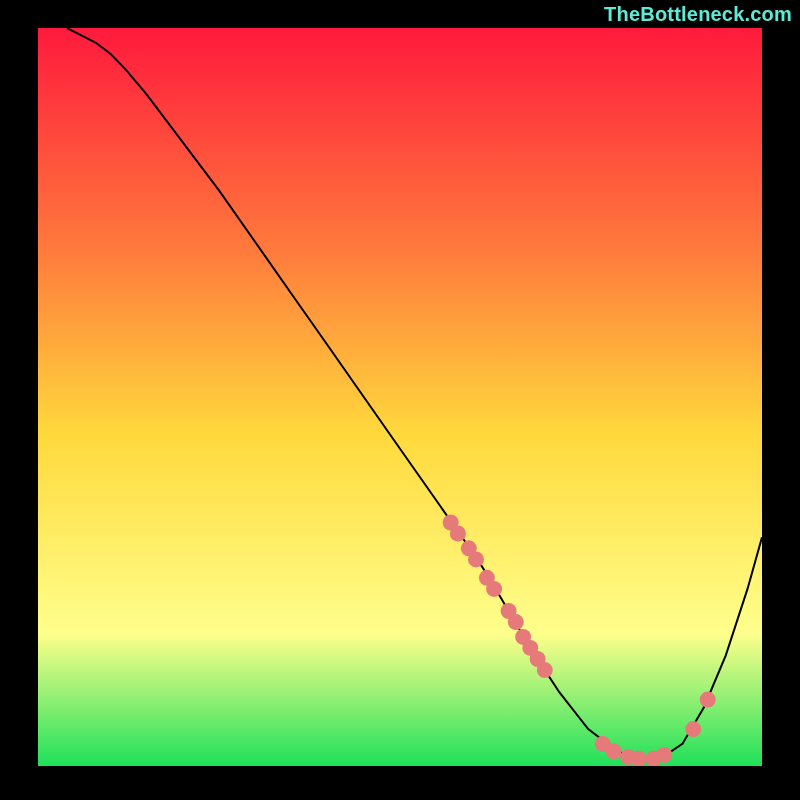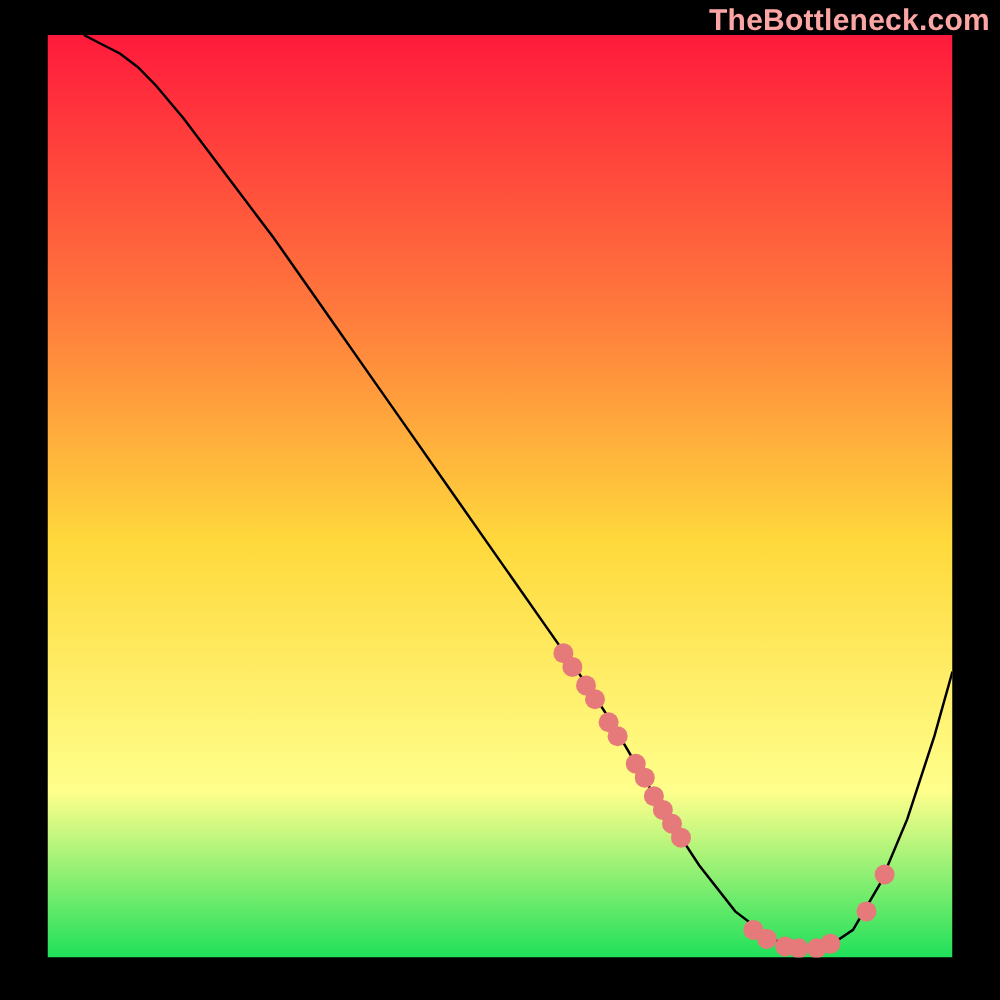--- a/index.html
+++ b/index.html
@@ -16,22 +16,22 @@
     left: 0;
     top: 0;
     width: 800px;
     height: 800px;
     background: #000;
   }
   .watermark {
     position: absolute;
     top: 3px;
     right: 8px;
-    font-size: 24px;
-    color: #fca5a5;
+    font-size: 20px;
+    color: #5eead4;
     font-weight: 600;
     letter-spacing: 0.2px;
   }
   .plot {
     position: absolute;
     left: 38px;
     top: 28px;
     width: 724px;
     height: 738px;
   }

